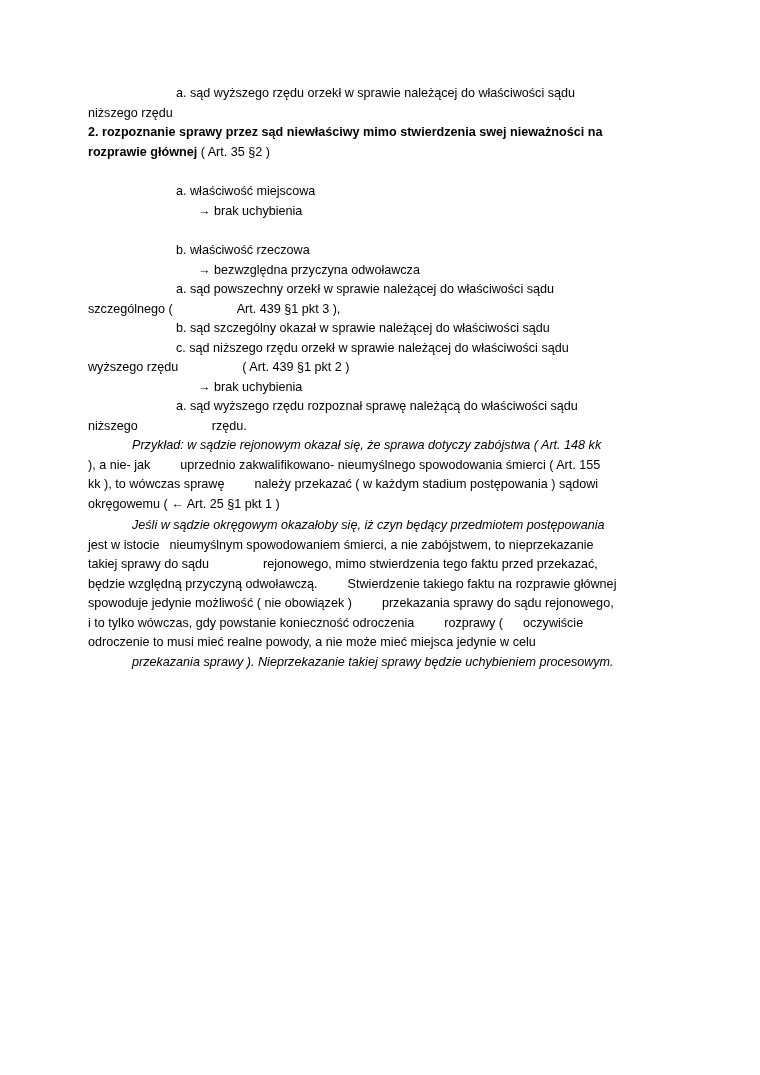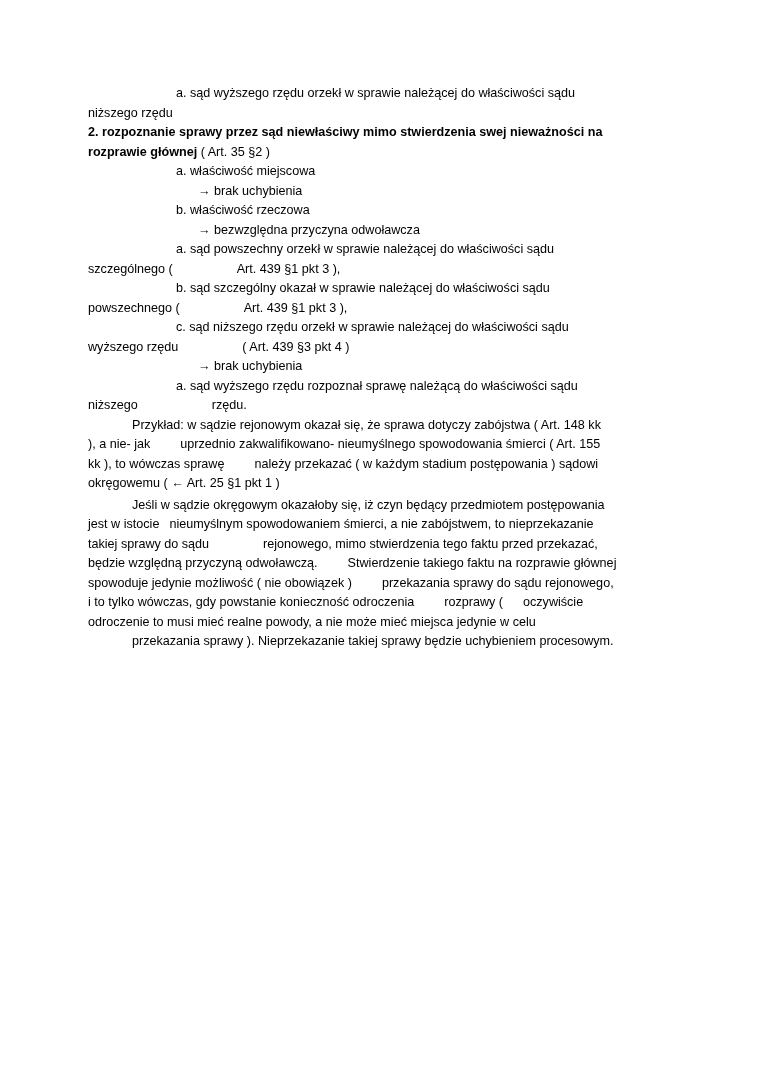--- a/index.html
+++ b/index.html
@@ -24,25 +24,25 @@
     font-size: 12.6px;
     line-height: 1.55;
     text-align: justify;
   }
   p {
     margin: 0 0 0 0;
     text-align: justify;
     text-justify: inter-word;
   }
   .bold { font-weight: bold; }
-  .lvl-a { padding-left: 88px; text-indent: 0; }
+  .lvl-a { padding-left: 88px; text-indent: 0; margin-top: 20px; }
   .lvl-b { padding-left: 110px; text-indent: 0; }
   .hang-a { padding-left: 88px; text-indent: 0; }
   .underline { }
-  .para-indent { text-indent: 44px; }
+  .para-indent { text-indent: 44px; font-style: italic; }
   .gap-sm { height: 2px; }
   .wide-space { display: inline-block; width: 44px; }
   .wide-space-sm { display: inline-block; width: 20px; }
   .wide-space-xs { display: inline-block; width: 10px; }
 </style>
 </head>
 <body>
 
 <div class="page">
   <div class="content">
@@ -55,24 +55,23 @@
 
     <p class="lvl-a"><span>a. właściwość miejscowa</span></p>
     <p class="lvl-b"><span>→ brak uchybienia</span></p>
     <p class="lvl-a"><span>b. właściwość rzeczowa</span></p>
     <p class="lvl-b"><span>→ bezwzględna przyczyna odwoławcza</span></p>
 
     <p class="hang-a"><span>a.   sąd   powszechny   orzekł   w   sprawie   należącej   do   właściwości   sądu</span></p>
     <p><span>szczególnego (</span><span class="wide-space"></span><span class="wide-space-sm"></span><span>Art. 439 §1 pkt 3 ),</span></p>
 
     <p class="hang-a"><span>b.   sąd   szczególny   okazał   w   sprawie   należącej   do   właściwości   sądu</span></p>
-    <p><span>powszechnego (</span><span class="wide-space"></span><span class="wide-space-sm"></span><span>Art. 439 §1 pkt 3 ),</span></p>
 
     <p class="hang-a"><span>c.  sąd  niższego  rzędu  orzekł  w  sprawie  należącej  do  właściwości  sądu</span></p>
-    <p><span>wyższego rzędu</span><span class="wide-space"></span><span class="wide-space-sm"></span><span>( Art. 439 §3 pkt 4 )</span></p>
+    <p><span>wyższego rzędu</span><span class="wide-space"></span><span class="wide-space-sm"></span><span>( Art. 439 §1 pkt 2 )</span></p>
 
     <p class="lvl-b"><span>→ brak uchybienia</span></p>
 
     <p class="hang-a"><span>a.  sąd  wyższego  rzędu  rozpoznał  sprawę  należącą  do  właściwości  sądu</span></p>
     <p><span>niższego</span><span class="wide-space"></span><span class="wide-space-sm"></span><span class="wide-space-xs"></span><span>rzędu.</span></p>
 
     <p class="para-indent"><span>Przykład: w sądzie rejonowym okazał się, że sprawa dotyczy zabójstwa ( Art. 148 kk</span></p>
     <p><span>), a nie- jak</span><span class="wide-space-sm"></span><span class="wide-space-xs"></span><span>uprzednio  zakwalifikowano-  nieumyślnego  spowodowania  śmierci  (  Art.  155</span></p>
     <p><span>kk ), to wówczas sprawę</span><span class="wide-space-sm"></span><span class="wide-space-xs"></span><span>należy  przekazać  (  w  każdym  stadium  postępowania  )  sądowi</span></p>
     <p><span>okręgowemu ( ← Art. 25 §1 pkt 1 )</span></p>

